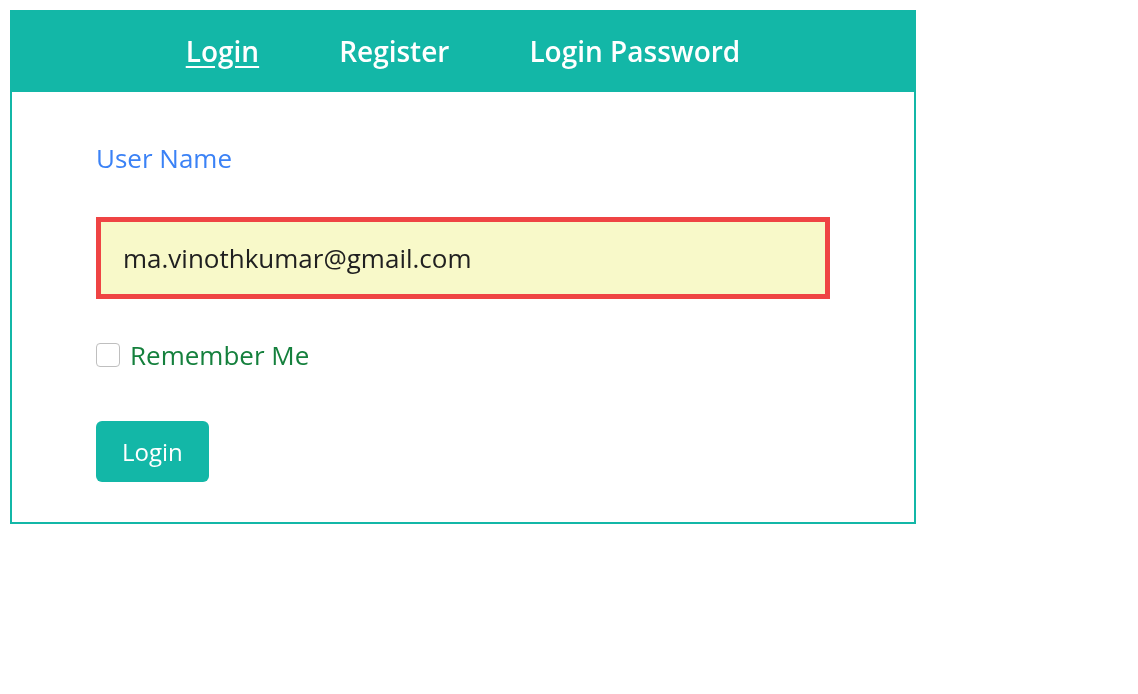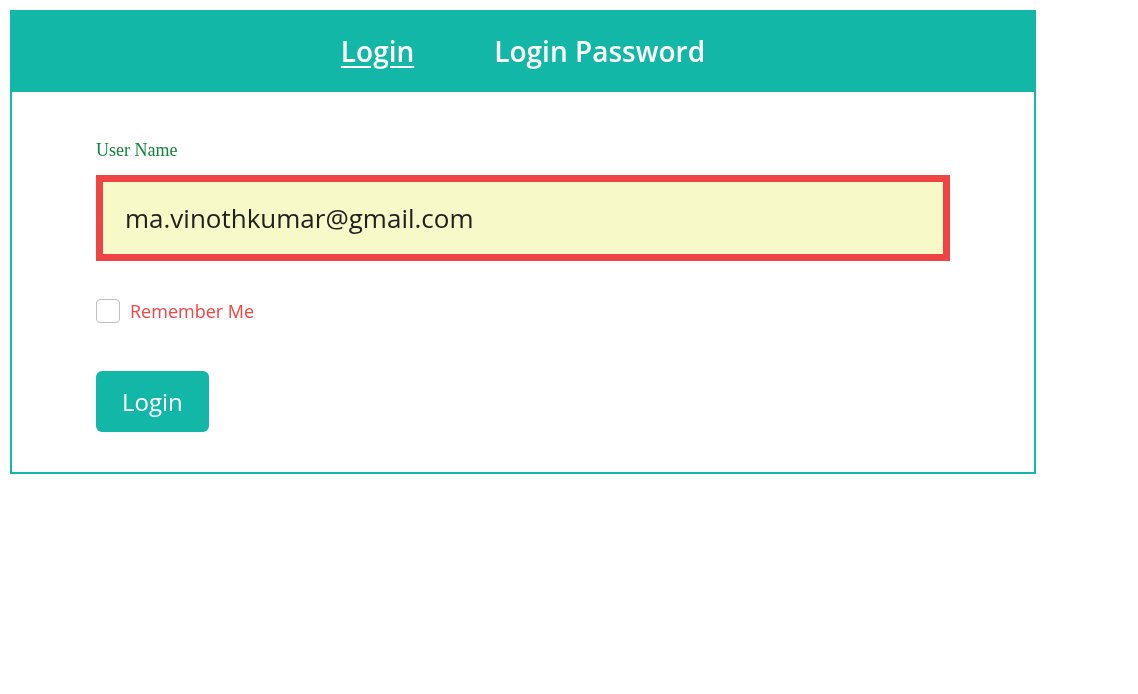--- a/index.html
+++ b/index.html
@@ -6,21 +6,21 @@
       box-sizing: border-box;
       margin: 0;
       padding: 0;
     }
     body {
       font-family: "Open Sans", "Segoe UI", Tahoma, sans-serif;
       background: #ffffff;
       padding: 10px;
     }
     .container {
-      width: 1026px;
+      width: 906px;
       border: 2px solid #13b7a7;
       background: #ffffff;
     }
     .tabbar {
       display: flex;
       background: #13b7a7;
       padding: 20px 0 22px 0;
       justify-content: center;
       gap: 80px;
     }
@@ -32,35 +32,35 @@
       text-decoration: none;
     }
     .tab.active {
       text-decoration: underline;
       text-underline-offset: 4px;
     }
     .form-area {
       padding: 48px 84px 40px 84px;
     }
     .field-label {
-      font-size: 18px;
-      color: #15803d;
+      font-size: 26px;
+      color: #3b82f6;
       margin-bottom: 14px;
       display: block;
-      font-family: Liberation Serif, serif;
     }
     .text-input {
       width: 100%;
       background: #f8f9c9;
-      border: 7px solid #ef4444;
+      border: 5px solid #ef4444;
       font-size: 26px;
       padding: 18px 22px;
       color: #202020;
       outline: none;
       font-family: inherit;
+      margin-top: 27px;
     }
     .text-input[type="password"] {
       letter-spacing: 3px;
       font-weight: bold;
     }
     .field-group {
       margin-bottom: 38px;
     }
     .remember-row {
       display: flex;
@@ -70,40 +70,41 @@
     }
     .checkbox {
       width: 24px;
       height: 24px;
       border: 1.5px solid #bfbfbf;
       border-radius: 4px;
       background: #ffffff;
       cursor: pointer;
     }
     .remember-label {
-      font-size: 18px;
-      color: #ef4444;
+      font-size: 26px;
+      color: #15803d;
     }
     .login-btn {
       background: #13b7a7;
       color: #ffffff;
       font-size: 24px;
       border: none;
       border-radius: 6px;
       padding: 14px 26px;
       cursor: pointer;
       font-family: inherit;
     }
   </style>
 </head>
 <body>
 
 <div class="container">
   <div class="tabbar">
     <a class="tab active">Login</a>
+    <a class="tab">Register</a>
     <a class="tab">Login Password</a>
   </div>
 
   <div class="form-area">
 
     <div class="field-group">
       <label class="field-label">User Name</label>
       <input type="text" class="text-input" value="ma.vinothkumar@gmail.com" style="">
     </div>
 

